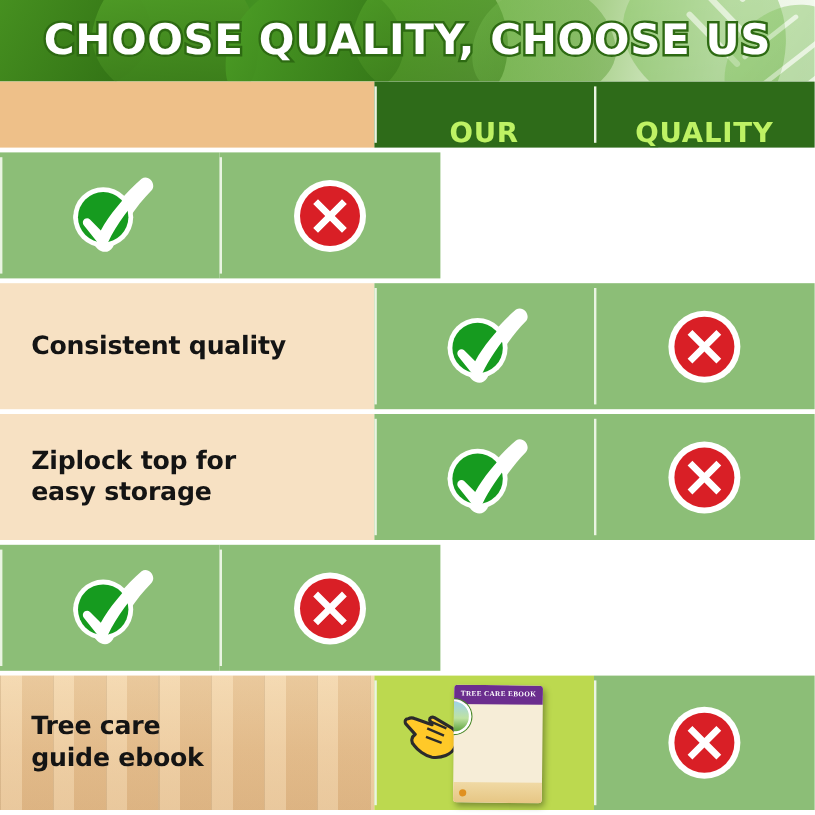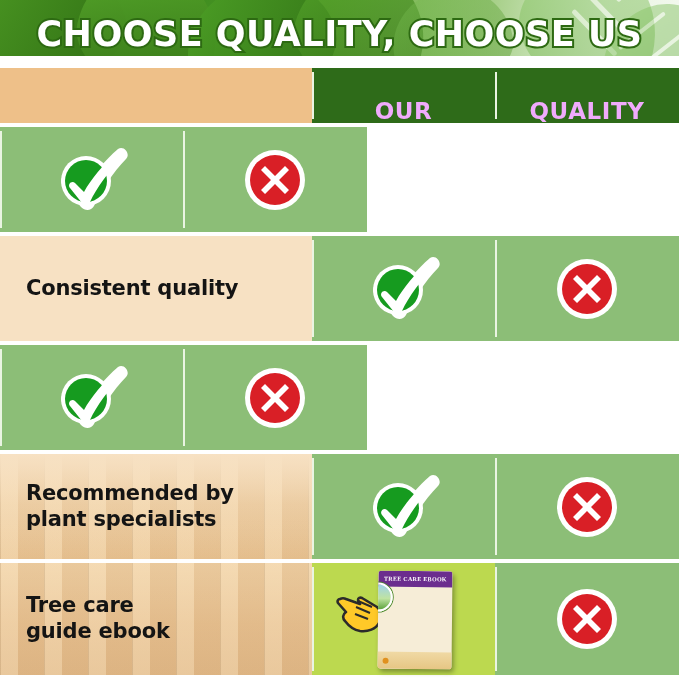--- a/index.html
+++ b/index.html
@@ -6,21 +6,21 @@
   body{
     width:679px;height:679px;overflow:hidden;
     font-family:"Liberation Sans", sans-serif;
     background:#ffffff;
   }
   .poster{position:relative;width:679px;height:679px;overflow:hidden;}
 
   
   .banner{
     position:relative;
-    height:56px;
+    height:68px;
     overflow:hidden;
     background:linear-gradient(100deg,#2e7416 0%,#3b8a1d 26%,#5ea531 48%,#a8d08a 72%,#e8f3e0 88%,#f3f9ef 100%);
   }
   .banner .leafA,.banner .leafB,.banner .leafC,.banner .leafD,
   .banner .leafE,.banner .leafF,.banner .leafG{
     position:absolute;pointer-events:none;
   }
   .leafA{left:-24px;top:-26px;width:150px;height:110px;border-radius:56% 44% 52% 48%/62% 58% 42% 38%;
     background:linear-gradient(135deg,#4e9b24,#2d6a12);transform:rotate(-14deg);opacity:.92;}
   .leafB{left:78px;top:-34px;width:140px;height:124px;border-radius:48% 52% 46% 54%/58% 62% 38% 42%;
@@ -60,21 +60,21 @@
 
   
   .row-head{height:55px;}
   .row-head .c-label{background:#eec089;}
   .row-head .c-our,.row-head .c-others{
     background:#2e6b19;
     display:flex;align-items:center;justify-content:center;
   }
   .head-txt{
     font-family:"DejaVu Sans", sans-serif;
-    font-size:23px;font-weight:bold;color:#f0abfc;letter-spacing:.6px;
+    font-size:23px;font-weight:bold;color:#bef264;letter-spacing:.6px;
     -webkit-text-stroke:2px #2e6b19;paint-order:stroke fill;margin-top:30px;
   }
   .vdiv{position:absolute;left:0;top:4px;bottom:4px;width:2px;background:#eaf4e2;}
 
   
   .row-body{height:105px;}
   .row-body .c-label{
     background:#f7e1c3;
     display:flex;align-items:center;
     padding-left:26px;padding-right:10px;
@@ -267,20 +267,23 @@
             <circle cx="31" cy="31" r="30" fill="#ffffff"></circle>
             <circle cx="31" cy="31" r="25" fill="#d91f26"></circle>
             <path d="M21 17 L31 27 L41 17 L45 21 L35 31 L45 41 L41 45 L31 35 L21 45 L17 41 L27 31 L17 21 Z" fill="#ffffff"></path>
           </svg>
         </span>
       </div>
     </div>
     <div class="hdiv"></div>
 
     <div class="row row-body">
+      <div class="cell c-label">
+        <span class="label-txt">Ziplock top for<br>easy storage</span>
+      </div>
       <div class="cell c-our">
         <span class="vdiv"></span>
         <span class="check-wrap">
           <svg class="ico" width="74" height="66" viewBox="0 0 74 66">
             <path d="M63 2 C50 13 38 28 30 41 L18 29 C12 23 2 31 8 39 L26 60 C30 64 36 64 39 59 C46 44 58 25 71 12 C76 7 69 -2 63 2 Z" fill="#ffffff"></path>
             <circle cx="31" cy="34" r="25" fill="#ffffff"></circle>
             <circle cx="31" cy="34" r="21" fill="#169b1f"></circle>
             <path d="M60 7 C48 18 36 32 29 45 L20 36 C17 33 12 37 15 41 L27 56 C29 59 33 58 35 55 C42 40 54 24 66 12 C69 9 64 4 60 7 Z" fill="#ffffff"></path>
           </svg>
         </span>
@@ -292,23 +295,20 @@
             <circle cx="31" cy="31" r="30" fill="#ffffff"></circle>
             <circle cx="31" cy="31" r="25" fill="#d91f26"></circle>
             <path d="M21 17 L31 27 L41 17 L45 21 L35 31 L45 41 L41 45 L31 35 L21 45 L17 41 L27 31 L17 21 Z" fill="#ffffff"></path>
           </svg>
         </span>
       </div>
     </div>
     <div class="hdiv"></div>
 
     <div class="row row-body">
-      <div class="cell c-label wood-fade">
-        <span class="label-txt">Recommended by<br>plant specialists</span>
-      </div>
       <div class="cell c-our">
         <span class="vdiv"></span>
         <span class="check-wrap">
           <svg class="ico" width="74" height="66" viewBox="0 0 74 66">
             <path d="M63 2 C50 13 38 28 30 41 L18 29 C12 23 2 31 8 39 L26 60 C30 64 36 64 39 59 C46 44 58 25 71 12 C76 7 69 -2 63 2 Z" fill="#ffffff"></path>
             <circle cx="31" cy="34" r="25" fill="#ffffff"></circle>
             <circle cx="31" cy="34" r="21" fill="#169b1f"></circle>
             <path d="M60 7 C48 18 36 32 29 45 L20 36 C17 33 12 37 15 41 L27 56 C29 59 33 58 35 55 C42 40 54 24 66 12 C69 9 64 4 60 7 Z" fill="#ffffff"></path>
           </svg>
         </span>

